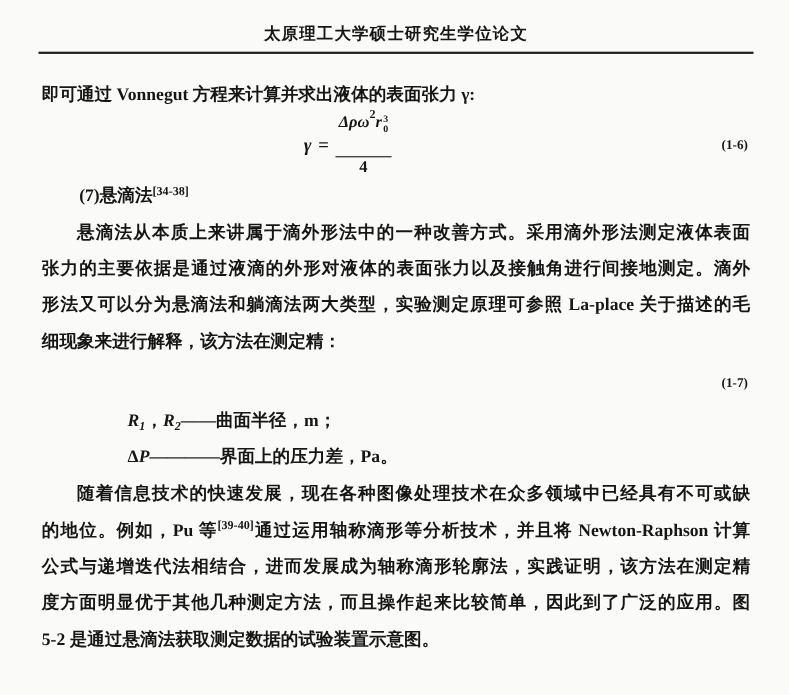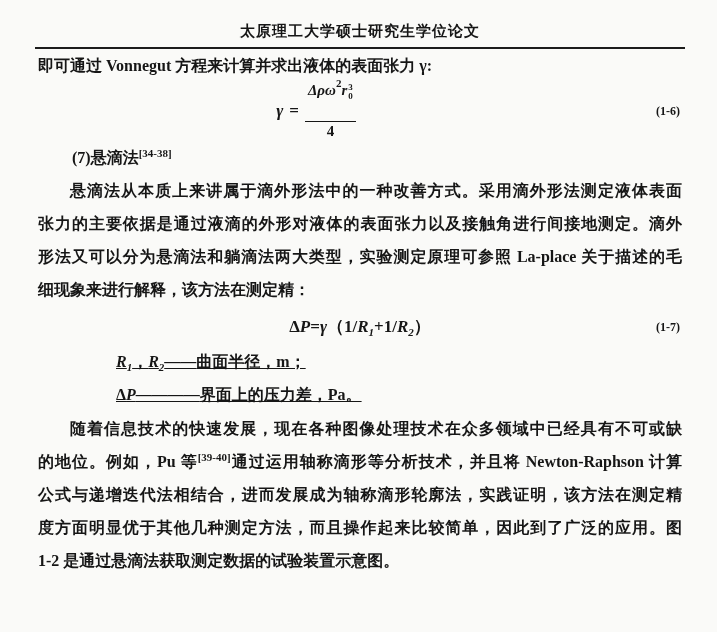--- a/index.html
+++ b/index.html
@@ -29,21 +29,21 @@
   }
   .line{
     font-size:16px;
     font-weight:600;
     height:33px;
     line-height:33px;
     text-align:justify;
     white-space:nowrap;
   }
   .jl{text-align-last:justify;}
-  .intro{}
+  .intro{margin-top:21px;}
   .indent{text-indent:2em;}
   .ref{
     font-size:11px;
     vertical-align:super;
     line-height:0;
     font-weight:700;
     margin-top:14px;
   }
   
   .eqrow{
@@ -85,21 +85,21 @@
     display:inline-flex;
     flex-direction:column;
     font-size:9px;
     line-height:9px;
     margin-left:1px;
   }
   .sup-s{font-size:11px;line-height:0;vertical-align:super;}
   .sub-s{font-size:11px;line-height:0;vertical-align:sub;}
   .heading{height:33px;line-height:33px;font-size:16px;font-weight:600;padding-left:34px;margin-top:3px;}
   .defrow1{padding-left:37px;}
-  .defrow2{padding-left:78px;text-decoration:underline;}
+  .defrow2{padding-left:78px;}
   .para2{margin-top:1px;}
 </style>
 </head>
 <body>
 
 <div class="page">
 
   <div class="doc-header">太原理工大学硕士研究生学位论文</div>
   <hr class="rule">
 
@@ -126,30 +126,29 @@
   </div>
 
   <div class="heading"><span>(7)悬滴法</span><span class="ref">[34-38]</span></div>
 
   <div class="line jl indent">悬滴法从本质上来讲属于滴外形法中的一种改善方式。采用滴外形法测定液体表面</div>
   <div class="line jl">张力的主要依据是通过液滴的外形对液体的表面张力以及接触角进行间接地测定。滴外</div>
   <div class="line jl">形法又可以分为悬滴法和躺滴法两大类型，实验测定原理可参照 La-place 关于描述的毛</div>
   <div class="line">细现象来进行解释，该方法在测定精：</div>
 
   <div class="eqrow eq7">
-    <span><span>Δ</span><var>P</var><span>=</span><var>γ</var><span>（1/</span><var>R</var><sub class="sub-s"><var>1</var></sub><span>+1/</span><var>R</var><sub class="sub-s"><var>2</var></sub><span>）</span></span>
     <span class="eqlabel">(1-7)</span>
   </div>
 
 
   <div class="line defrow2"><var>R</var><sub class="sub-s"><var>1</var></sub><span>，</span><var>R</var><sub class="sub-s"><var>2</var></sub><span>——</span><span>曲面半径，m；</span></div>
 
   <div class="line defrow2"><span>Δ</span><var>P</var><span>————</span><span>界面上的压力差，Pa。</span></div>
 
   <div class="para2">
     <div class="line jl indent">随着信息技术的快速发展，现在各种图像处理技术在众多领域中已经具有不可或缺</div>
     <div class="line jl"><span>的地位。例如，Pu 等</span><span class="ref">[39-40]</span><span>通过运用轴称滴形等分析技术，并且将 Newton-Raphson 计算</span></div>
     <div class="line jl">公式与递增迭代法相结合，进而发展成为轴称滴形轮廓法，实践证明，该方法在测定精</div>
     <div class="line jl">度方面明显优于其他几种测定方法，而且操作起来比较简单，因此到了广泛的应用。图</div>
-    <div class="line">1-2 是通过悬滴法获取测定数据的试验装置示意图。</div>
+    <div class="line">5-2 是通过悬滴法获取测定数据的试验装置示意图。</div>
   </div>
 
 </div>
 
 </body></html>

